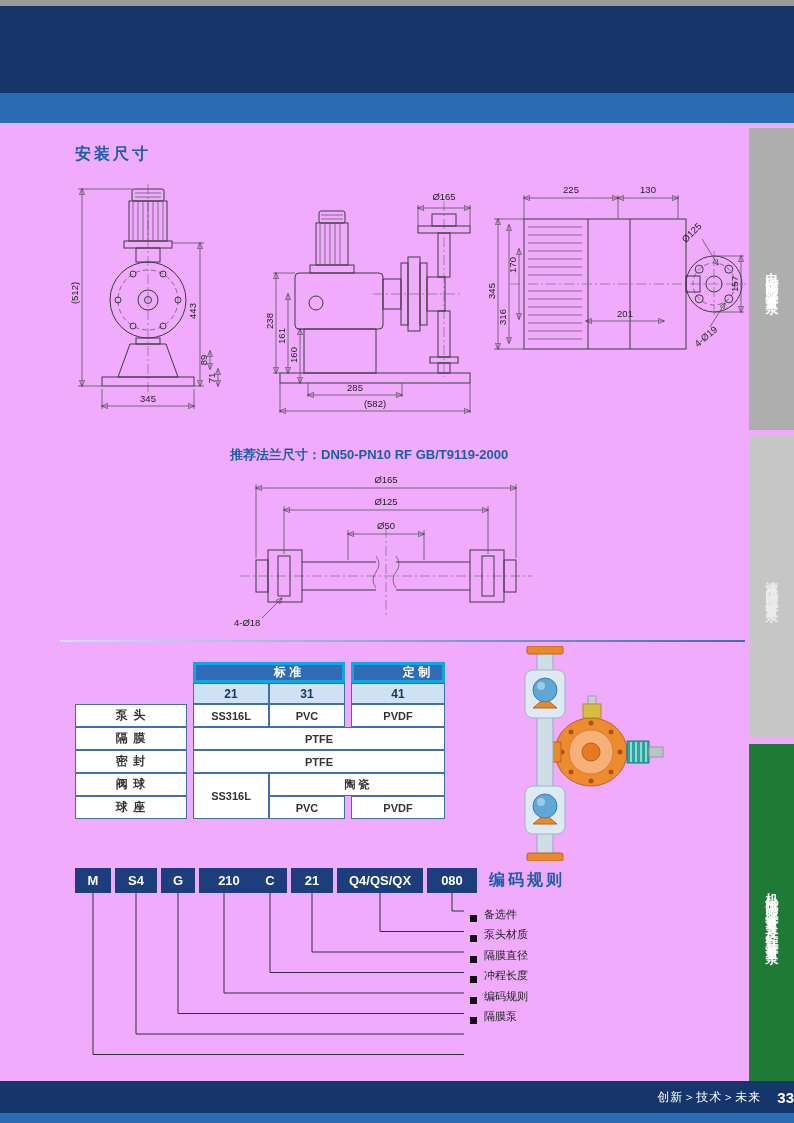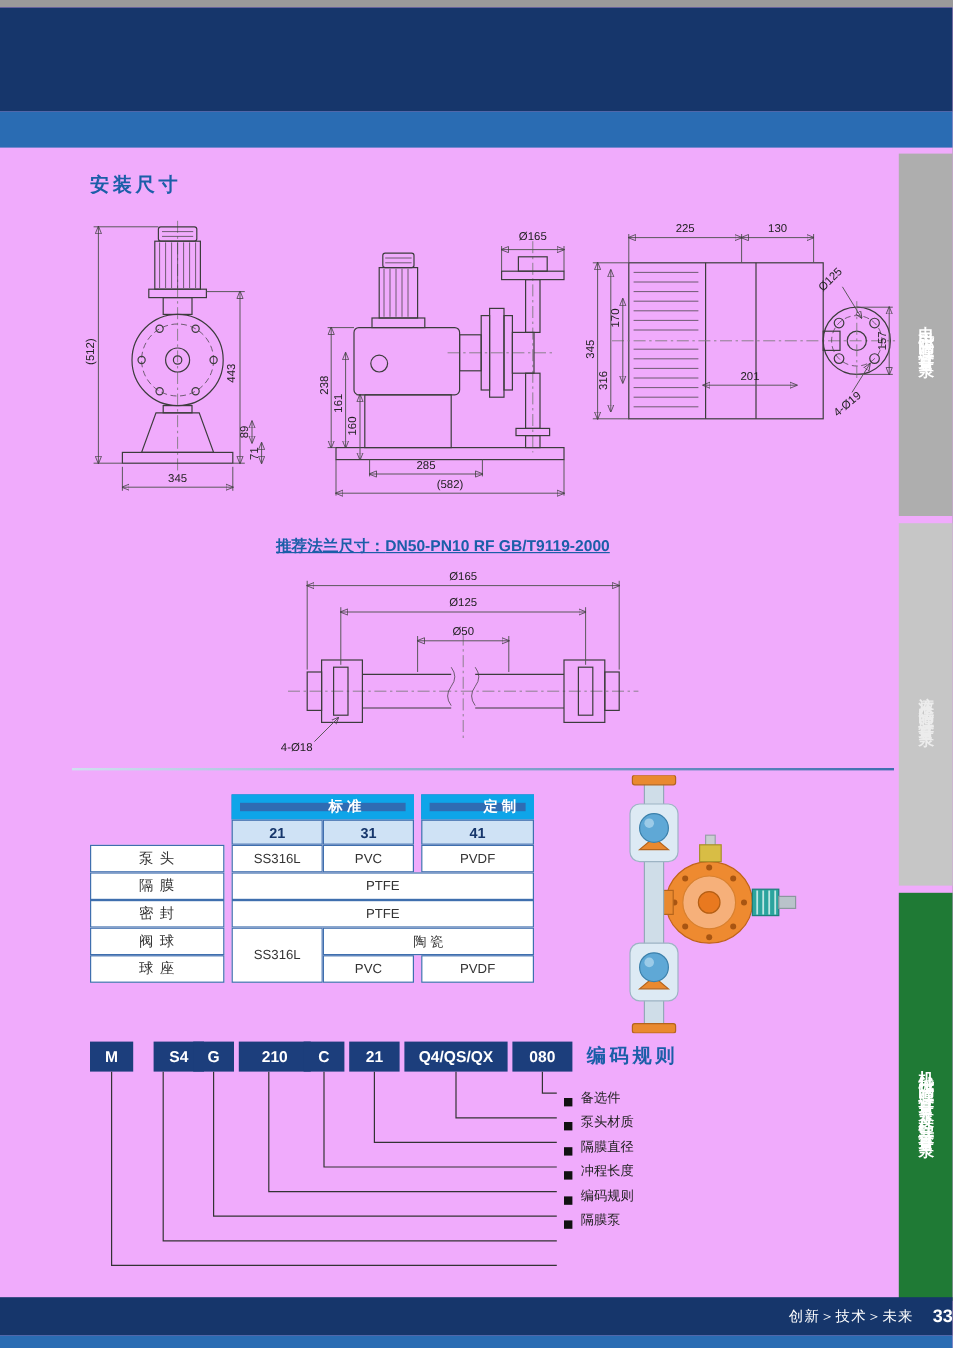--- a/index.html
+++ b/index.html
@@ -19,38 +19,38 @@
   
   .side-tab { position:absolute; left:749px; width:45px; color:#ffffff;
               display:flex; align-items:center; justify-content:center;
               writing-mode:vertical-rl; letter-spacing:5px; font-size:13px; font-weight:bold; }
   .tab1 { top:122px; height:302px; background:#aeaeae; }
   .tab2 { top:430px; height:302px; background:#c6c6c6; color:#ececec; }
   .tab3 { top:738px; height:340px; background:#1f7a35; }
 
   .sec-title { position:absolute; left:75px; top:138px; font-size:16px; font-weight:bold;
                color:#1b5ea8; letter-spacing:3px; }
-  .flange-note { position:absolute; left:230px; top:440px; font-size:13px; font-weight:bold; color:#1b5ea8;text-decoration:underline; }
+  .flange-note { position:absolute; left:230px; top:440px; font-size:13px; font-weight:bold; color:#1b5ea8; }
   .divider { position:absolute; left:60px; top:634px; width:685px; height:2px;
              background:linear-gradient(to right,#cfe0ef,#3f6fae); }
 
   
   .dwg line,.dwg rect,.dwg circle,.dwg ellipse,.dwg path,.dwg polygon,.dwg polyline
       { stroke:#3c3c3c; fill:none; stroke-width:1; }
   .dwg .dim { stroke:#555; stroke-width:0.8; }
   .dwg .thin { stroke-width:0.6; }
   .dwg text { fill:#222; font-size:9.5px; stroke:none; font-family:"Liberation Sans","DejaVu Sans",sans-serif; }
   .dwg .cl { stroke-dasharray:10 3 2 3; stroke-width:0.7; stroke:#777; }
 
   
   .mat-table { position:absolute; left:75px; top:656px; display:grid;
                grid-template-columns:112px 6px 76px 76px 6px 94px;
                grid-template-rows:21px 21px 23px 23px 23px 23px 23px; }
-  .mat-table > div { display:flex; align-items:center; justify-content:center; font-size:12px; }
-  .mat-table .th   { background:#2f6cb3; color:#fff; font-weight:bold; border:7px solid #0ea5e9;padding-left:37px; }
+  .mat-table > div { display:flex; align-items:center; justify-content:center; font-size:12px;font-weight:bold; }
+  .mat-table .th   { background:#2f6cb3; color:#fff; font-weight:bold; border:3px solid #0ea5e9;padding-left:37px; }
   .mat-table .code { background:#cfe2f5; color:#16366b; font-weight:bold; border:1px solid #3f6fae; }
   .mat-table .lbl  { background:#fff; color:#333; border:1px solid #3f6fae; letter-spacing:1px; }
   .mat-table .val  { background:#fff; color:#333; border:1px solid #3f6fae; font-size:11px; }
 
   
   .code-box { position:absolute; top:862px; height:25px; background:#1c3e7c; color:#fff;
               font-weight:bold; font-size:13px; display:flex; align-items:center; justify-content:center; }
   .coding-title { position:absolute; left:489px; top:864px; font-size:16px; font-weight:bold;
                   color:#1b5ea8; letter-spacing:3px; }
   .code-items { position:absolute; left:470px; top:895px; }
@@ -330,21 +330,21 @@
     <path d="M48,62 L72,62 L60,52 z" fill="#e9892f" stroke="#b5641c"></path>
     <circle cx="60" cy="44" r="12" fill="#5fa8d6" stroke="#3c80ab"></circle>
     <circle cx="56" cy="40" r="4" fill="#9ccbe8"></circle>
     <rect x="40" y="140" width="40" height="48" rx="8" fill="#ddeaf4" stroke="#9db4c4"></rect>
     <path d="M48,178 L72,178 L60,168 z" fill="#e9892f" stroke="#b5641c"></path>
     <circle cx="60" cy="160" r="12" fill="#5fa8d6" stroke="#3c80ab"></circle>
     <circle cx="56" cy="156" r="4" fill="#9ccbe8"></circle>
   </svg>
 
   <div class="code-box" style="left:75px;width:36px">M</div>
-  <div class="code-box" style="left:128px;width:42px">S4</div>
+  <div class="code-box" style="left:115px;width:42px">S4</div>
   <div class="code-box" style="left:161px;width:34px">G</div>
   <div class="code-box" style="left:199px;width:60px">210</div>
   <div class="code-box" style="left:253px;width:34px">C</div>
   <div class="code-box" style="left:291px;width:42px">21</div>
   <div class="code-box" style="left:337px;width:86px">Q4/QS/QX</div>
   <div class="code-box" style="left:427px;width:50px">080</div>
   <div class="coding-title">编码规则</div>
 
   <svg class="connectors" width="520" height="170" viewBox="0 0 520 170">
     <polyline points="452,0 452,18 464,18"></polyline>

